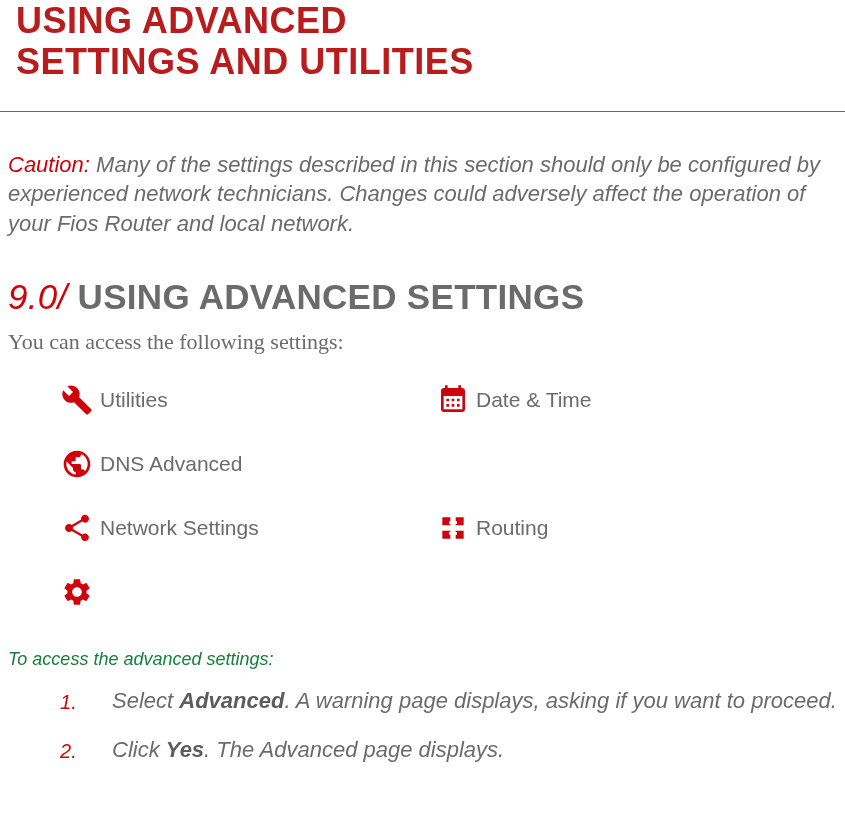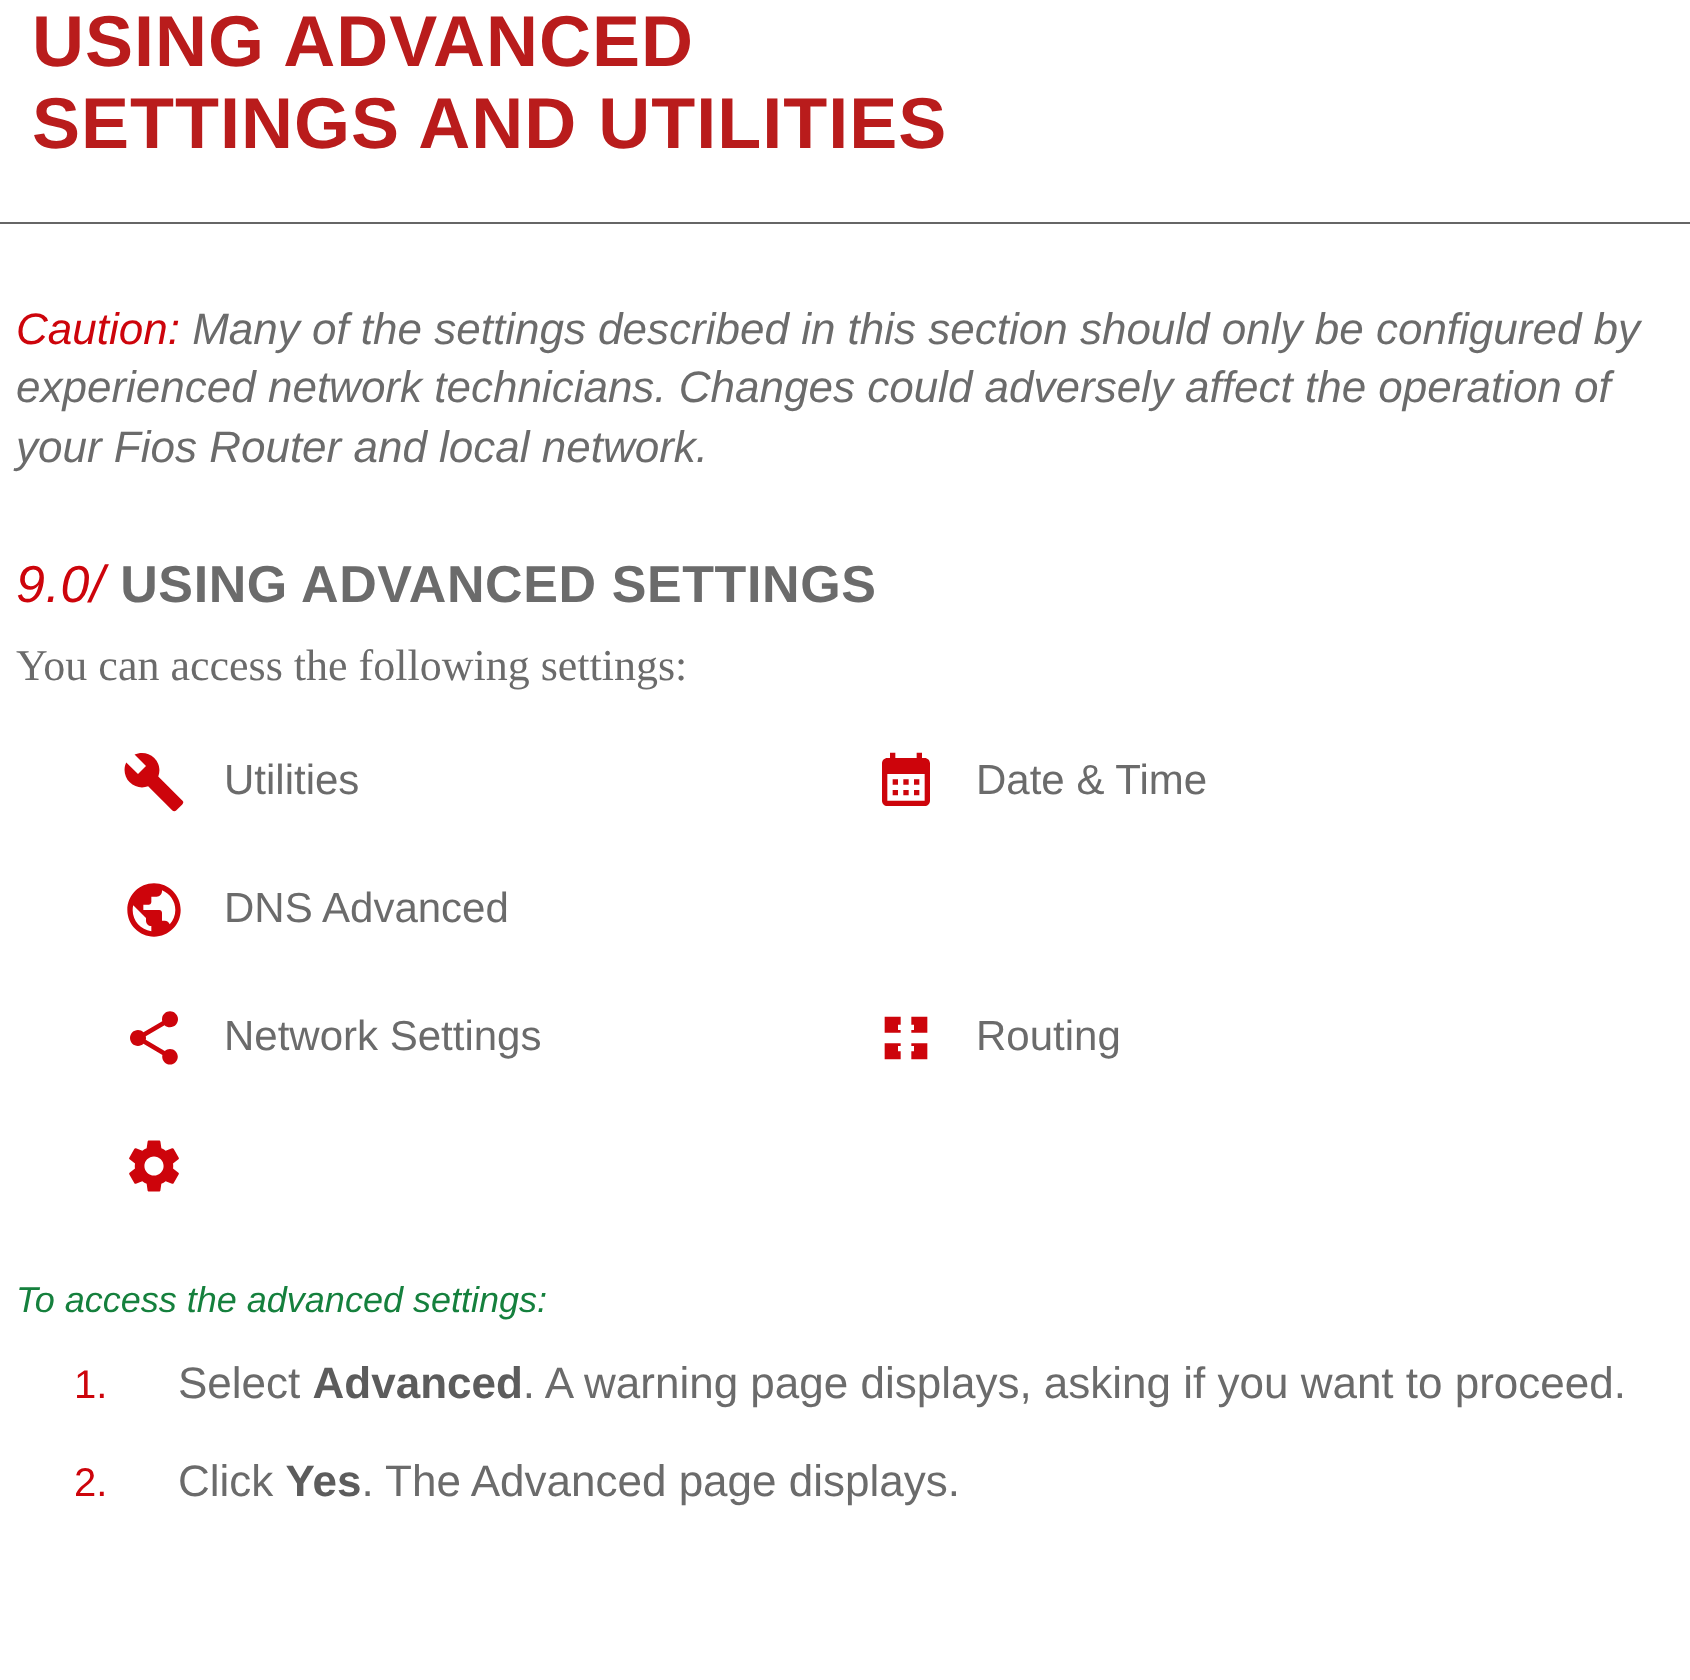--- a/index.html
+++ b/index.html
@@ -29,21 +29,21 @@
       font-style: italic;
       font-size: 22px;
       line-height: 1.35;
       color: #6b6b6b;
       padding: 0 8px 38px 8px;
     }
     .caution-label {
       color: #cd040b;
     }
     .section-heading {
-      font-size: 26px;
+      font-size: 35px;
       font-weight: 700;
       color: #6b6b6b;
       padding: 0 13px 12px 8px;
       letter-spacing: 0.3px;
     }
     .section-number {
       color: #cd040b;
       font-style: italic;
       font-weight: 400;
     }
@@ -58,21 +58,21 @@
       grid-template-columns: 1fr 1fr;
       column-gap: 20px;
       row-gap: 30px;
       padding: 0 8px 0 60px;
       margin-bottom: 40px;
       max-width: 800px;
     }
     .icon-item {
       display: flex;
       align-items: center;
-      gap: 18px;
+      gap: 6px;
     }
     .icon-item .icon {
       width: 34px;
       height: 34px;
       display: flex;
       align-items: center;
       justify-content: center;
       flex-shrink: 0;
     }
     .icon svg {
@@ -85,22 +85,23 @@
       color: #6b6b6b;
     }
     .subheading {
       font-style: italic;
       font-size: 18px;
       color: #15803d;
       padding: 0 22px 16px 8px;
     }
     ol.steps {
       list-style: none;
-      padding: 0 8px 0 37px;
+      padding: 0 8px 0 60px;
       counter-reset: step;
+      font-style: italic;
     }
     ol.steps li {
       font-size: 22px;
       color: #6b6b6b;
       line-height: 1.4;
       position: relative;
       padding-left: 52px;
       margin-bottom: 18px;
     }
     ol.steps li::before {

